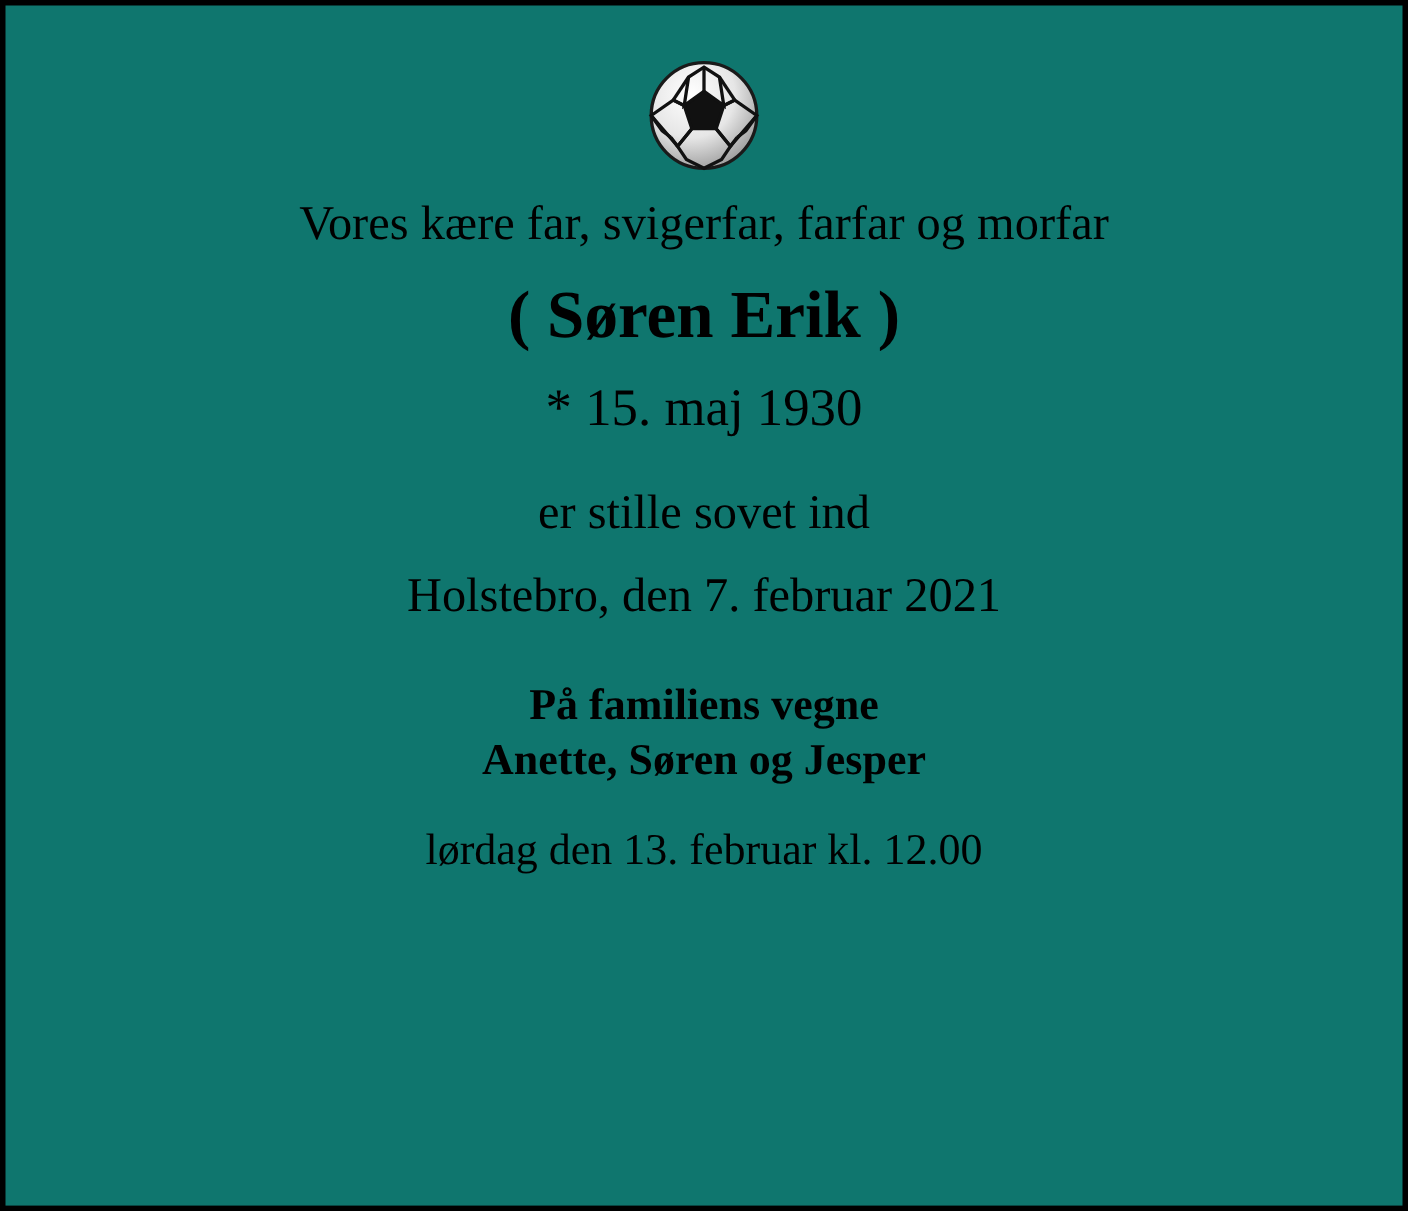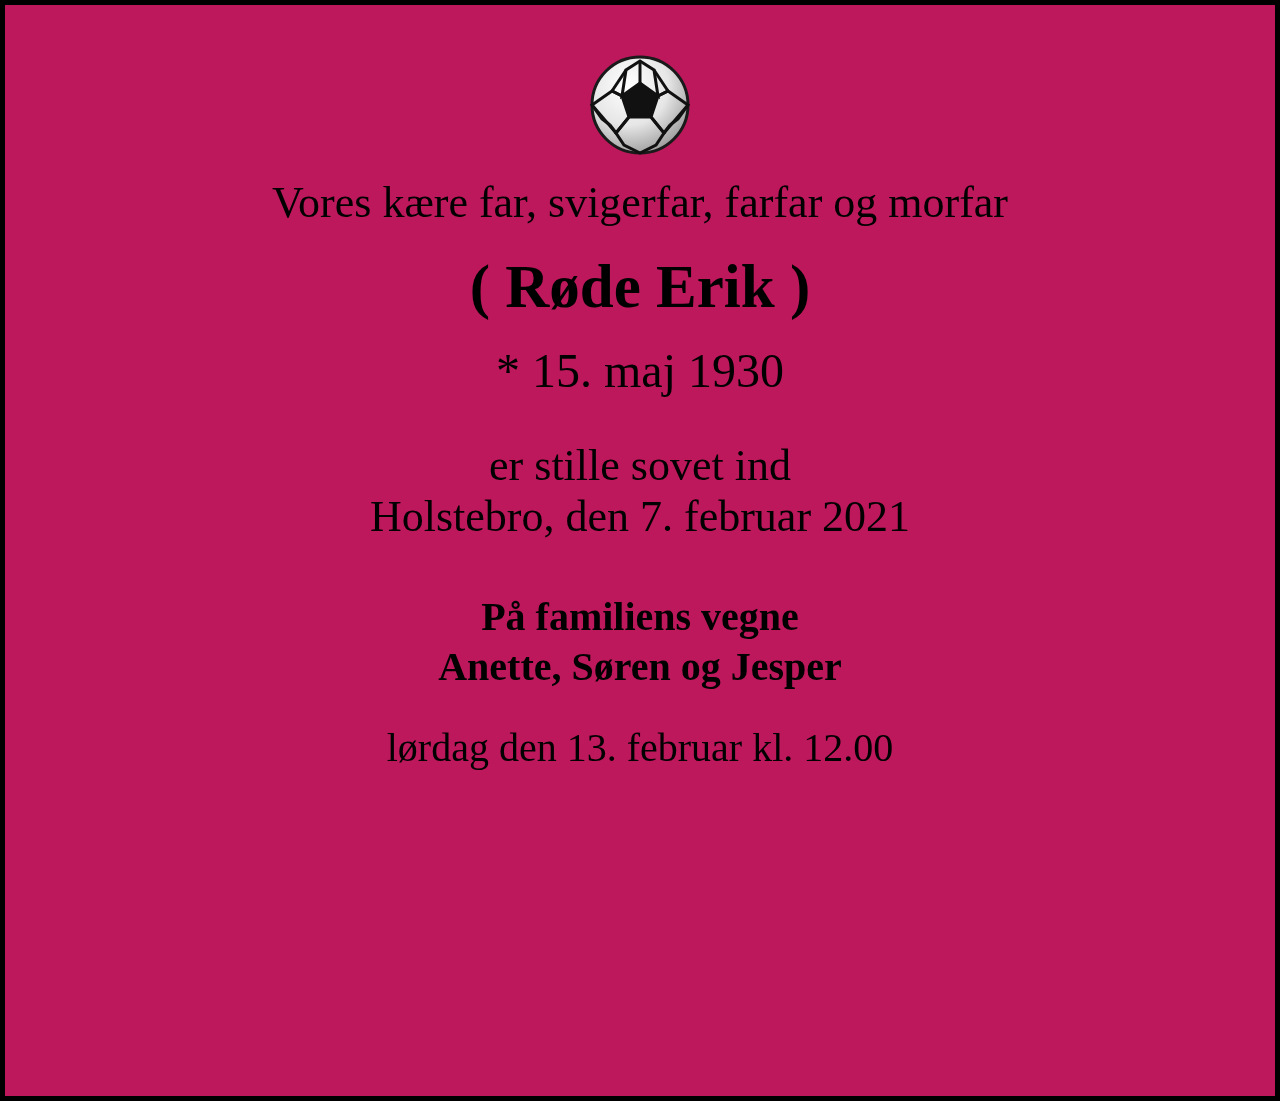--- a/index.html
+++ b/index.html
@@ -12,21 +12,21 @@
     height: 1101px;
     font-family: "Liberation Serif", "DejaVu Serif", serif;
     color: #000000;
     overflow: hidden;
   }
   .notice {
     box-sizing: border-box;
     width: 1280px;
     height: 1101px;
     border: 5px solid #000000;
-    background: #be185d;
+    background: #0f766e;
     display: flex;
     flex-direction: column;
     align-items: center;
     padding: 48px 60px 30px 60px;
   }
   .emblem {
     width: 104px;
     height: 104px;
     margin-bottom: 16px;
     display: block;
@@ -49,20 +49,21 @@
     font-size: 61px;
     font-weight: bold;
     margin-bottom: 20px;
   }
   .born {
     font-size: 48px;
     margin-bottom: 40px;
   }
   .passed {
     font-size: 44px;
+    margin-bottom: 24px;
   }
   .place-date {
     font-size: 44px;
     margin-bottom: 48px;
   }
   .behalf {
     font-size: 40px;
     font-weight: bold;
     line-height: 1.28;
     text-align: center;
@@ -106,21 +107,21 @@
       <path d="M76 80 L82 72" stroke="#111111" stroke-width="3" fill="none"></path>
       <path d="M4 52 L14 66 L22 72" stroke="#111111" stroke-width="3" fill="none"></path>
       <path d="M100 52 L90 66 L82 72" stroke="#111111" stroke-width="3" fill="none"></path>
       <polygon points="52,8 38,17 34,43 24,38" fill="#ffffff" opacity="0.0"></polygon>
     </svg>
   </span>
 
   <div class="line intro">Vores kære far, svigerfar, farfar og morfar</div>
 
 
-  <div class="line nickname">( Røde Erik )</div>
+  <div class="line nickname">( Søren Erik )</div>
 
   <div class="line born">* 15. maj 1930</div>
 
   <div class="line passed">er stille sovet ind</div>
 
   <div class="line place-date">Holstebro, den 7. februar 2021</div>
 
   <div class="line behalf">På familiens vegne</div>
 
   <div class="line survivors">Anette, Søren og Jesper</div>

